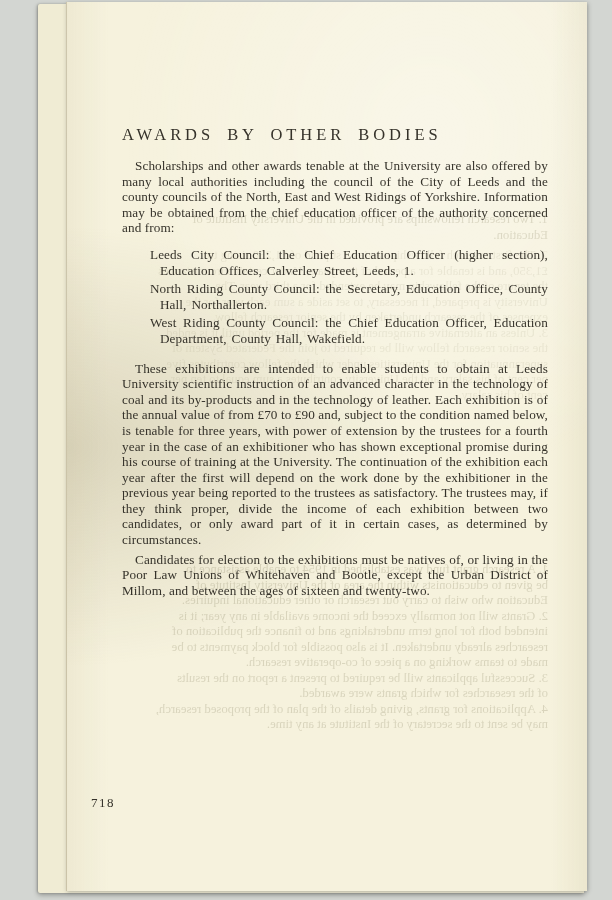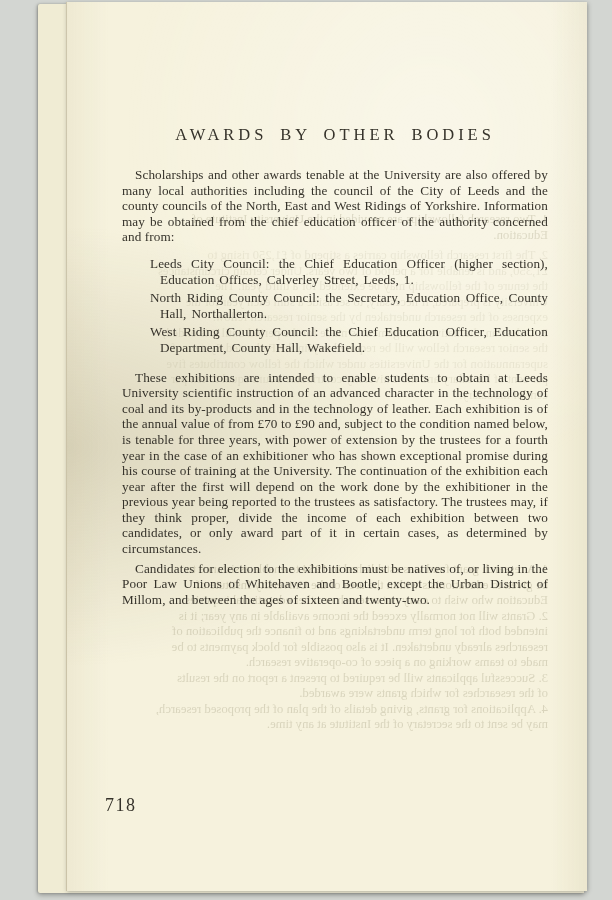--- a/index.html
+++ b/index.html
@@ -41,40 +41,40 @@
 
   
   .column{
     position:absolute;left:122px;top:125px;width:426px;
     font-size:13.2px;line-height:15.6px;
     text-align:justify;
     letter-spacing:.1px;
   }
   .title{
     font-size:16.5px;font-weight:normal;line-height:20px;
-    text-align:center;letter-spacing:.24em;word-spacing:.3em;
-    margin-bottom:22px;
+    text-align:left;letter-spacing:.24em;word-spacing:.3em;
+    margin-bottom:13px;
   }
   .intro{ text-indent:13px; margin-bottom:11px; }
   .council-list{ margin-bottom:14px;font-family:Liberation Serif, serif; }
   .council-item{
     padding-left:38px;text-indent:-10px;
     margin-bottom:3px;
     word-spacing:1.5px;
   }
   .section-heading{
     font-style:italic;font-weight:normal;font-size:14px;line-height:17px;
     text-align:center;letter-spacing:.02em;word-spacing:.18em;
     margin-bottom:5px;
   }
   .body-para{ text-indent:13px; margin-bottom:4px;font-family:Liberation Serif, serif; }
 
   .folio{
-    position:absolute;left:105px;top:795px;
-    font-size:18px;letter-spacing:1.5px;
+    position:absolute;left:91px;top:795px;
+    font-size:13px;letter-spacing:1.5px;
   }
 
   
   .ghost{
     position:absolute;left:122px;width:426px;
     transform:scaleX(-1);
     color:var(--ghost);
     font-size:12.7px;line-height:15.5px;
     filter:blur(.4px);
     pointer-events:none;

